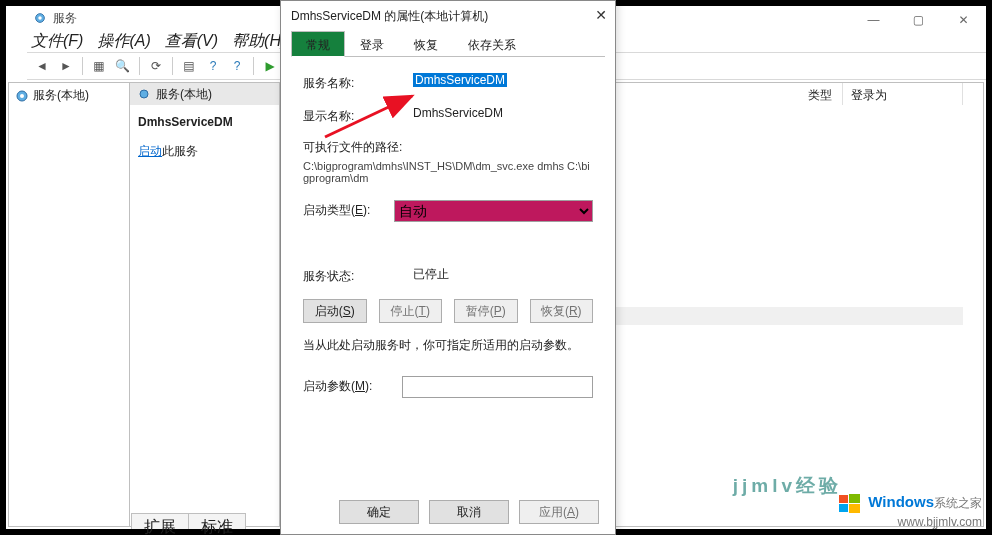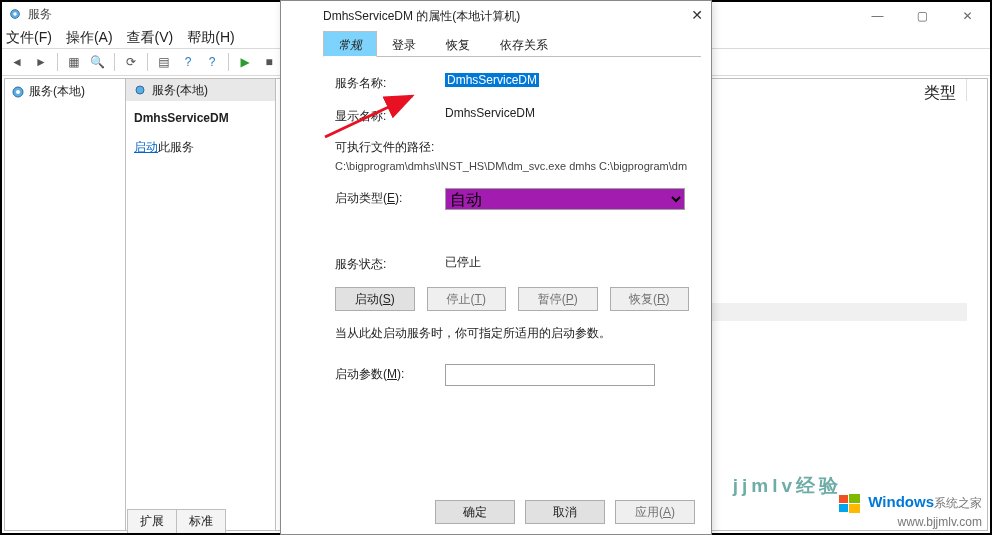--- a/index.html
+++ b/index.html
@@ -1,68 +1,68 @@
 <!DOCTYPE html>
 <html><head>
   <meta charset="utf-8">
   <style>
     * { box-sizing:border-box; font-family:"Microsoft YaHei","Segoe UI",sans-serif; }
     body { margin:0; background:#fff; width:992px; height:535px; overflow:hidden; position:relative; color:#222; }
 
     
-    .main-window { position:absolute; left:0; top:0; right:0; bottom:0; border:2px solid #000000; }
+    .main-window { position:absolute; left:0; top:0; right:0; bottom:0; border:6px solid #000000;padding-left:21px; }
     .title-bar { height:24px; display:flex; align-items:center; padding:0 6px; font-size:12px; color:#444; }
     .title-bar .icon { width:14px; height:14px; margin-right:6px; }
     .win-ctrls { position:absolute; right:0; top:0; display:flex; }
     .win-ctrls div { width:45px; height:28px; display:flex; align-items:center; justify-content:center; font-size:12px; color:#666; }
 
-    .menu-bar { height:22px; display:flex; align-items:center; padding:0 4px; font-size:14px; border-top:1px solid transparent; }
+    .menu-bar { height:22px; display:flex; align-items:flex-start; padding:0 4px; font-size:16px; border-top:1px solid transparent;font-style:italic; }
     .menu-bar span { margin-right:14px; }
 
     .tool-bar { height:28px; border-top:1px solid #d9d9d9; border-bottom:1px solid #d9d9d9; display:flex; align-items:center; padding:0 4px; gap:2px; }
     .tool-btn { width:22px; height:22px; border:1px solid transparent; display:flex; align-items:center; justify-content:center; font-size:12px; color:#555; }
     .tool-sep { width:1px; height:18px; background:#ccc; margin:0 3px; }
 
     .body-area { position:absolute; top:76px; left:2px; right:2px; bottom:2px; display:flex; }
     .left-tree { width:122px; border:1px solid #bfbfbf; padding:4px 6px; font-size:12px; }
     .tree-item { display:flex; align-items:center; gap:4px; }
 
     .mid-panel { width:150px; border:1px solid #bfbfbf; border-left:none; display:flex; flex-direction:column; }
     .mid-header { background:#e8e8e8; height:22px; display:flex; align-items:center; padding:0 8px; font-size:12px; gap:6px; }
     .mid-body { flex:1; padding:10px 8px; font-size:12px; }
     .svc-name { font-weight:bold; margin-bottom:14px; }
     .svc-link { color:#0066cc; text-decoration:underline; }
 
     .right-panel { flex:1; border:1px solid #bfbfbf; border-left:none; position:relative; }
-    .col-headers { position:absolute; top:0; right:20px; height:22px; display:flex; font-size:16px; }
+    .col-headers { position:absolute; top:0; right:20px; height:22px; display:flex; font-size:12px; }
     .col-h { padding:4px 10px 0 8px; border-right:1px solid #e0e0e0; background:#fff; }
     .login-list { position:absolute; top:26px; left:20px; right:20px; font-size:12px; }
     .login-row { height:18px; line-height:18px; padding-left:4px; }
     .login-row.sel { background:#f0f0f0; }
     .login-row .trig { color:#666; margin-right:4px; }
 
-    .bottom-tabs { position:absolute; bottom:0; left:125px; height:24px; display:flex; font-size:12px; }
+    .bottom-tabs { position:absolute; bottom:0; left:125px; height:16px; display:flex; font-size:16px; }
     .bottom-tabs div { border:1px solid #bfbfbf; border-bottom:none; padding:3px 12px 0; background:#f4f4f4; margin-right:-1px; }
 
     
-    .dialog { position:absolute; left:280px; top:0; width:432px; height:535px; background:#fff; border:1px solid #898989; box-shadow:2px 2px 8px rgba(0,0,0,.15);padding-left:32px; }
+    .dialog { position:absolute; left:280px; top:0; width:336px; height:535px; background:#fff; border:1px solid #898989; box-shadow:2px 2px 8px rgba(0,0,0,.15); }
     .dlg-title { height:30px; display:flex; align-items:center; padding:0 10px; font-size:12px; position:relative; }
     .dlg-close { position:absolute; right:8px; top:6px; font-size:14px; color:#333; }
     .dlg-tabs { display:flex; height:26px; margin:0 10px; border-bottom:1px solid #bfbfbf; font-size:12px; position:relative; }
     .dlg-tab { padding:5px 14px 0; border:1px solid transparent; margin-bottom:-1px; }
-    .dlg-tab.active { border:1px solid #bfbfbf; border-bottom:1px solid #fff; background:#7dd3fc;font-style:italic; }
+    .dlg-tab.active { border:1px solid #bfbfbf; border-bottom:1px solid #fff; background:#15803d; }
     .dlg-body { padding:16px 22px 0; font-size:12px; }
     .row { display:flex; align-items:flex-start; margin-bottom:14px; }
     .row .lbl { width:110px; padding-top:2px; }
     .row .val { flex:1; }
     .sel-text { background:#0078d7; color:#fff; padding:0 2px; }
     .desc-box { flex:1; height:48px; border:1px solid #c0c0c0; position:relative; }
     .desc-scroll { position:absolute; right:0; top:0; bottom:0; width:16px; border-left:1px solid #e0e0e0; display:flex; flex-direction:column; justify-content:space-between; align-items:center; color:#888; font-size:9px; padding:2px 0;}
     .path-box { margin:4px 0 16px; color:#444; word-break:break-all; font-size:11px; }
-    select.startup { width:240px; height:22px; border:1px solid #a0a0a0; font-size:16px; background:#a21caf; }
+    select.startup { width:240px; height:22px; border:1px solid #a0a0a0; font-size:14px; background:#be185d; }
     .btn-row { display:flex; gap:12px; margin:10px 0 14px; }
     .btn { width:82px; height:24px; border:1px solid #adadad; background:#e1e1e1; font-size:12px; display:flex; align-items:center; justify-content:center; }
     .btn.disabled { color:#737373; background:#efefef; }
     .param-input { width:210px; height:22px; border:1px solid #a0a0a0; }
     .dlg-footer { position:absolute; bottom:10px; right:16px; display:flex; gap:10px; }
     .dlg-footer .btn { width:80px; }
 
     .arrow { position:absolute; left:320px; top:92px; pointer-events:none; }
 
     .watermark { position:absolute; right:10px; bottom:6px; font-size:12px; color:#777; text-align:right; }
@@ -136,20 +136,21 @@
         <div class="svc-name">DmhsServiceDM</div>
         <div>
           <span class="svc-link">启动</span><span>此服务</span>
         </div>
       </div>
     </div>
 
     <div class="right-panel">
       <div class="col-headers">
         <div class="col-h">类型</div>
+        <div class="col-h" style="width:120px">登录为</div>
       </div>
       <div class="login-list" id="login-list">
           <div class="login-row"><span>本地系统</span></div>
           <div class="login-row"><span>本地系统</span></div>
           <div class="login-row"><span>网络服务</span></div>
           <div class="login-row"><span>本地系统</span></div>
           <div class="login-row"><span>本地系统</span></div>
           <div class="login-row"><span>本地系统</span></div>
           <div class="login-row"><span>本地系统</span></div>
           <div class="login-row"><span>本地系统</span></div>

